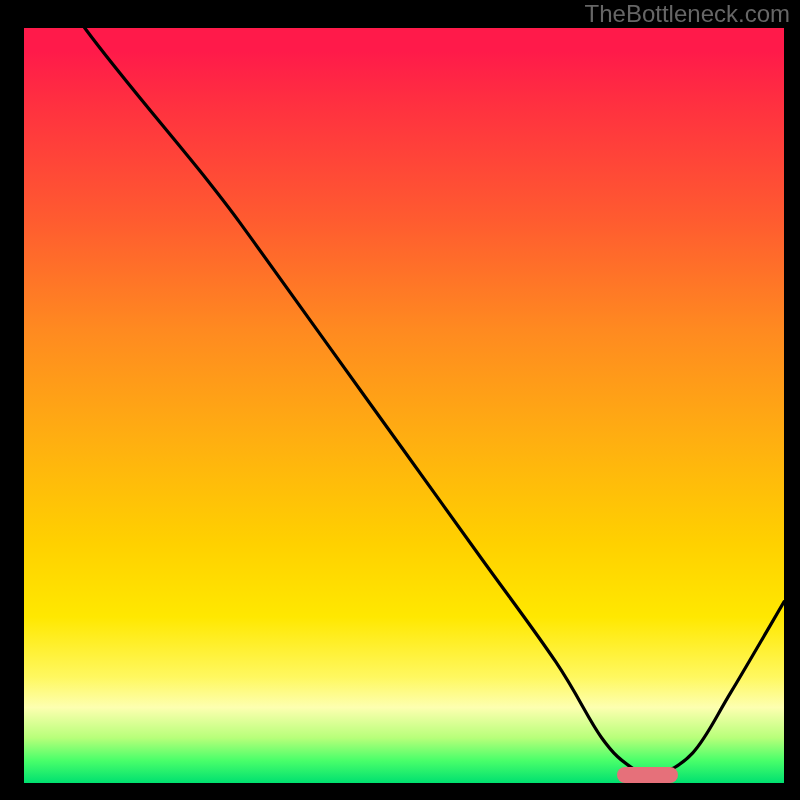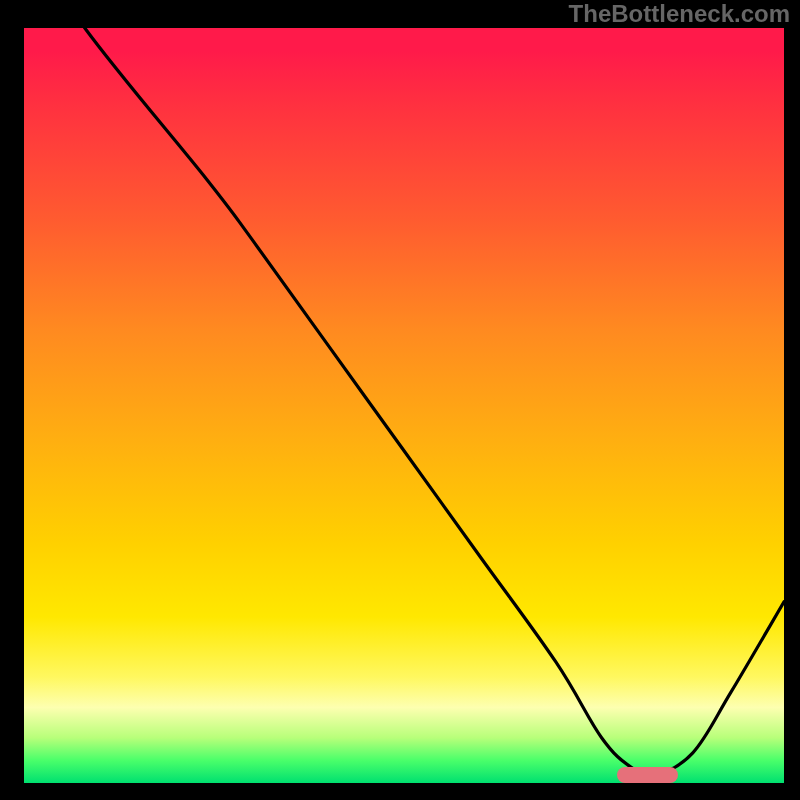--- a/index.html
+++ b/index.html
@@ -3,21 +3,21 @@
 <meta charset="utf-8">
 <style>
   * { margin: 0; padding: 0; box-sizing: border-box; }
   html, body { width: 800px; height: 800px; background: #fff; }
   .outer {
     width: 800px; height: 800px; background: #000; position: relative;
   }
   .watermark {
     position: absolute; top: 0; right: 10px;
     font-family: Arial, Helvetica, sans-serif;
-    font-size: 24px; font-weight: 700; color: #666;
+    font-size: 24px; font-weight: 400; color: #666;
     letter-spacing: 0px;
   }
   .plot {
     position: absolute;
     left: 24px; top: 28px;
     width: 760px; height: 755px;
     overflow: hidden;
     background: linear-gradient(to bottom,
       #ff1a4a 0%,
       #ff1a4a 3%,

